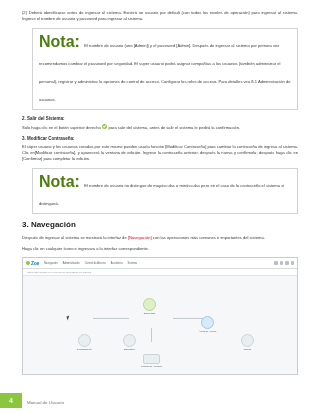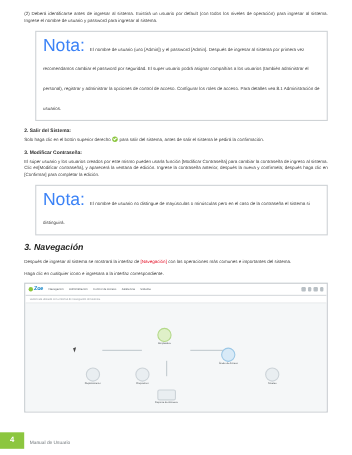--- a/index.html
+++ b/index.html
@@ -28,32 +28,31 @@
     font-size: 4.5px;
     font-weight: bold;
     color: #2b2b2b;
     margin: 0 0 3px 0;
   }
   .heading-num {
     font-size: 8px;
     font-weight: bold;
     color: #1d1d1b;
     margin: 0 0 6px 0;
-    font-style: italic;
   }
   .note-box {
     border: 0.5px solid #cfd3d6;
     background: #ffffff;
     padding: 4px 6px 4px 6px;
     margin: 0 0 6px 0;
   }
   .note-box.inset { margin-left: 10px; margin-right: 0; }
   .note-label {
-    color: #3b82f6;
-    font-weight: normal;
+    color: #4d7c0f;
+    font-weight: bold;
   }
   .note-text {
     font-size: 4.1px;
     line-height: 1.55;
     color: #3b3b3b;
     text-align: justify;
   }
   .bullet-dot {
     display: inline-block;
     width: 5.5px; height: 5.5px;

